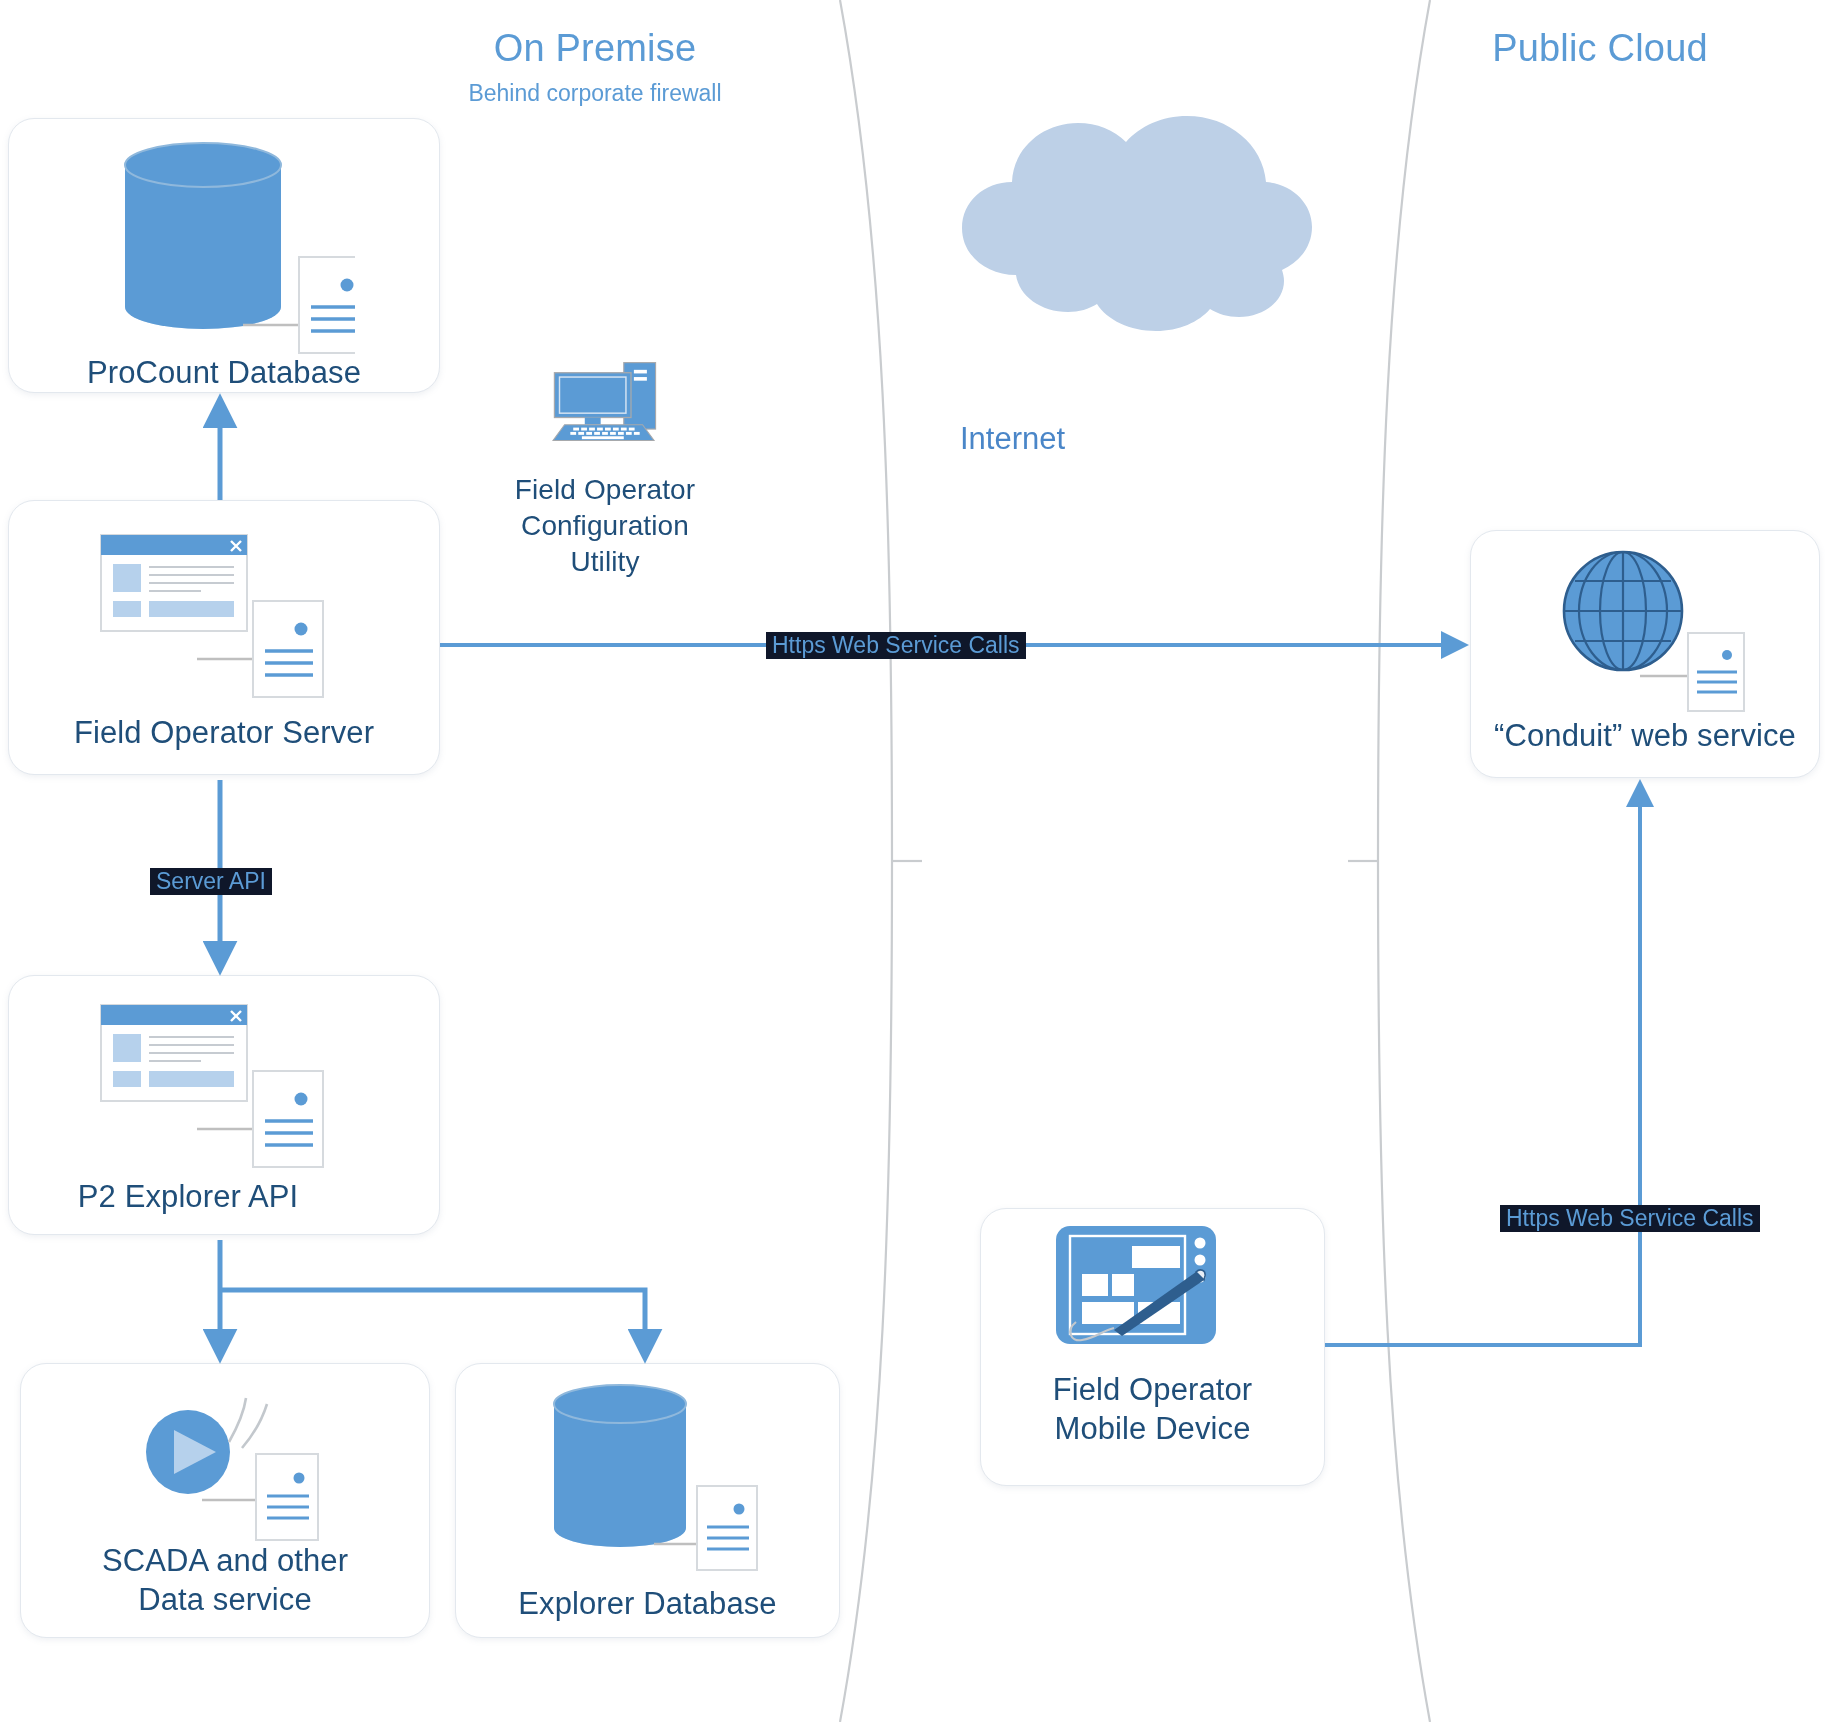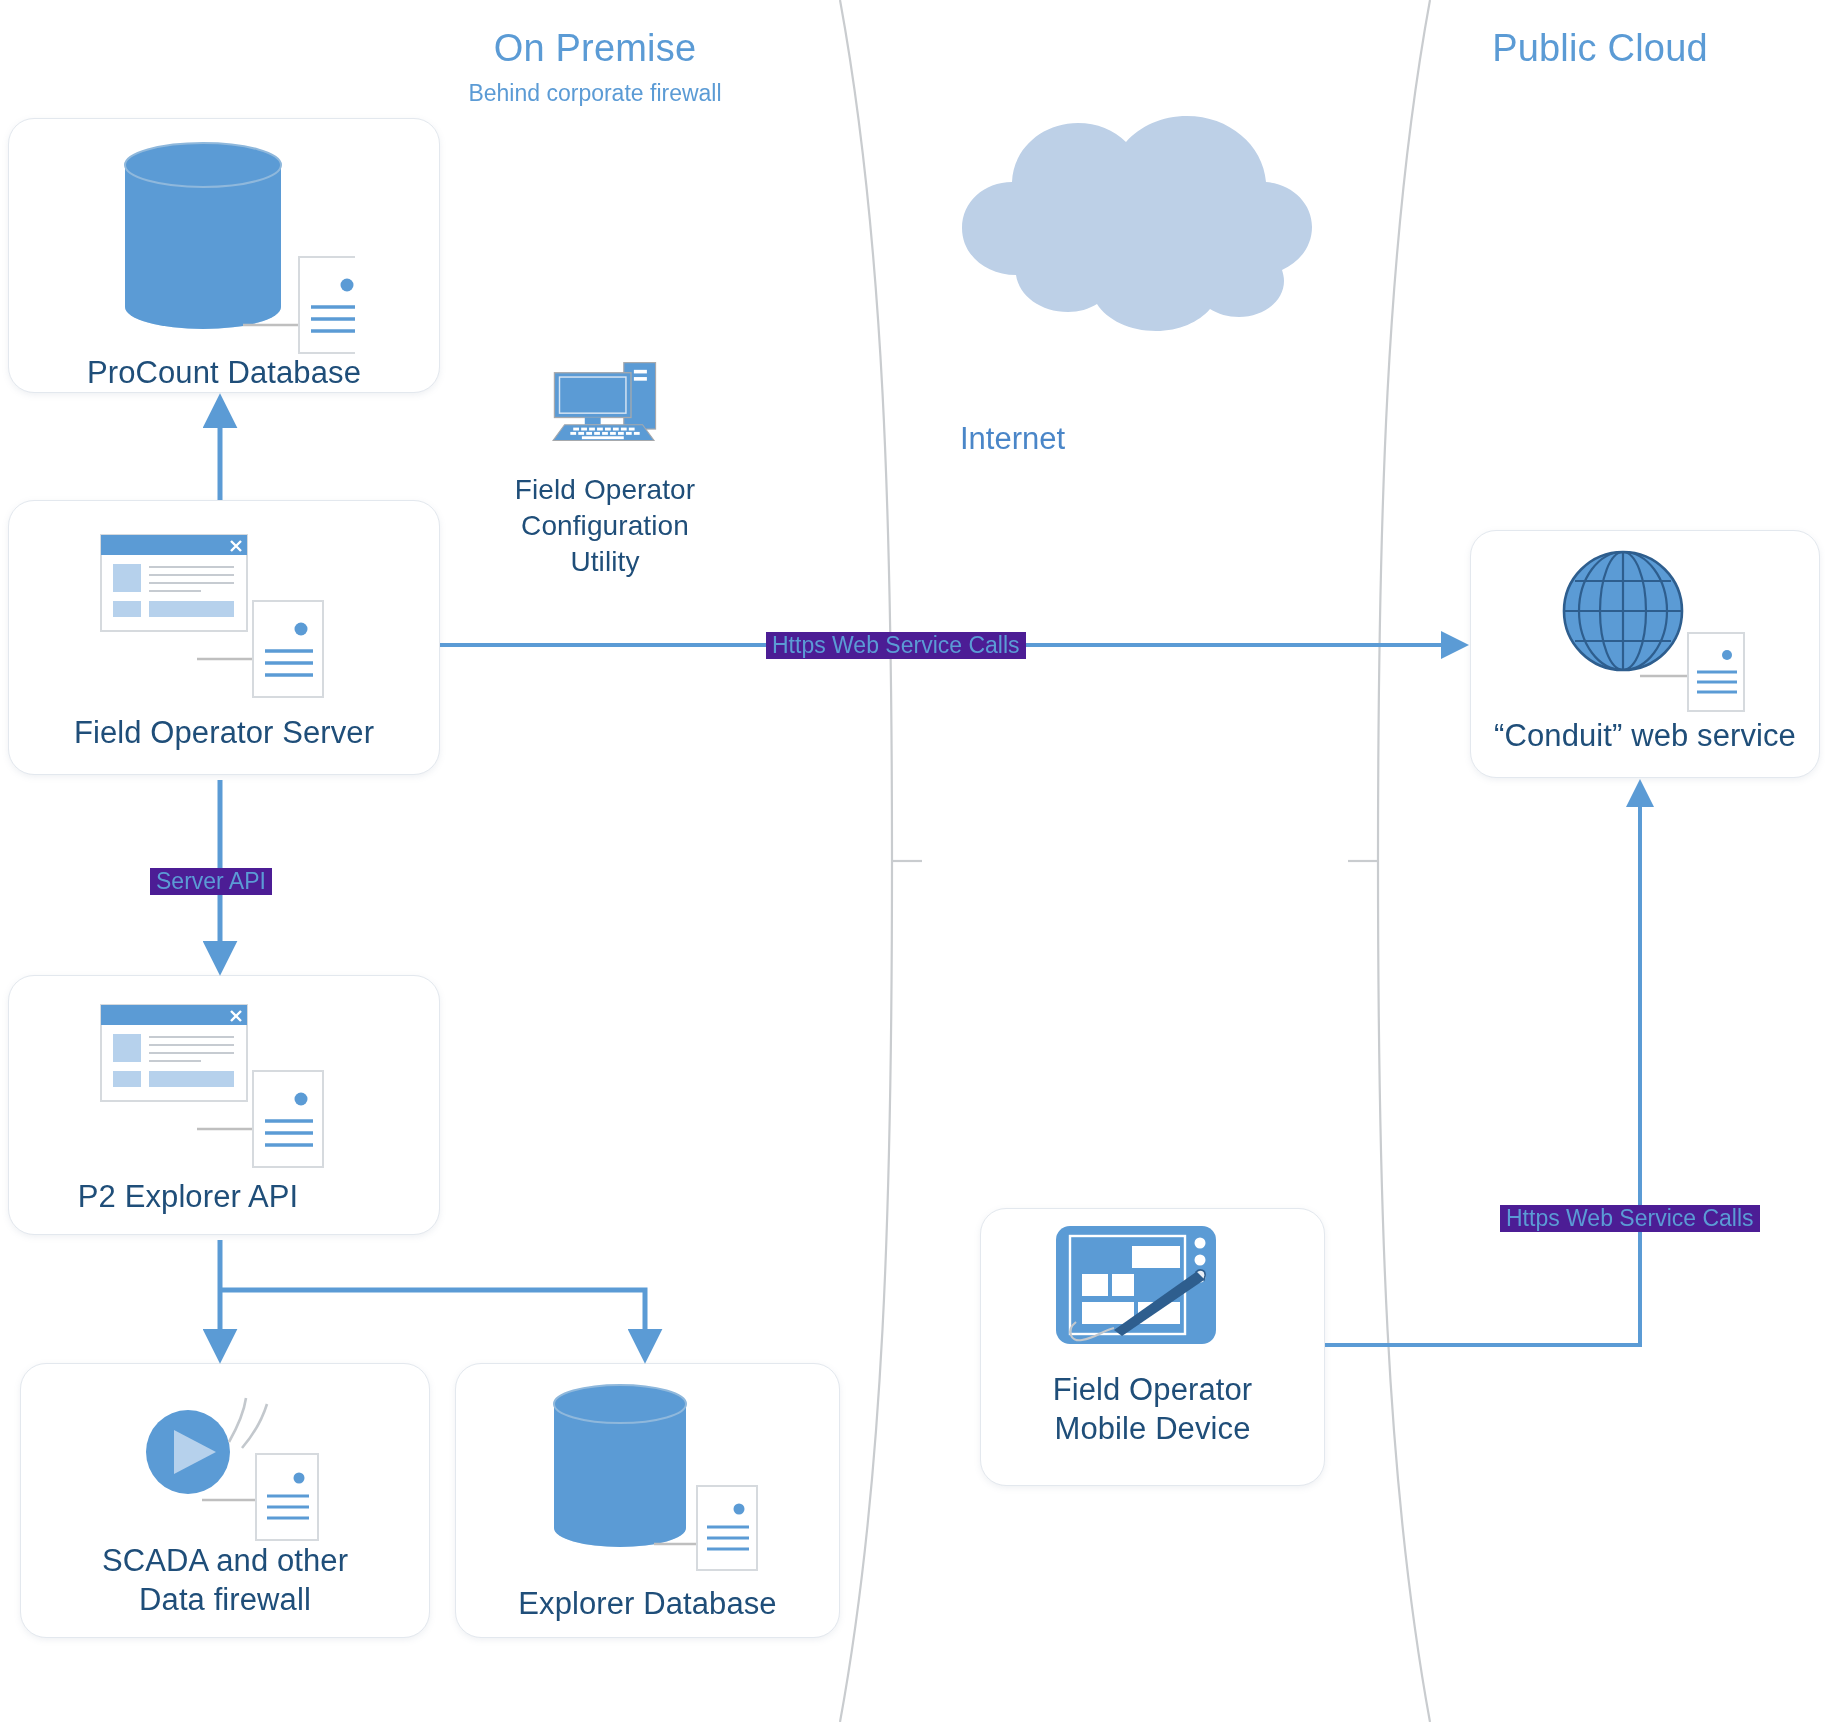--- a/index.html
+++ b/index.html
@@ -15,21 +15,21 @@
   .node{position:absolute;z-index:2;background:#ffffff;border:1px solid #e3e8ee;
         border-radius:26px;box-shadow:0 2px 6px rgba(120,140,165,.13);
         box-sizing:border-box;}
   .node-label{position:absolute;z-index:4;text-align:center;color:#1F4E79;
         font-size:31px;line-height:39px;letter-spacing:.1px;}
   .zone-title{position:absolute;z-index:4;color:#5B9BD5;font-size:38px;
         text-align:center;letter-spacing:.2px;}
   .zone-sub{position:absolute;z-index:4;color:#5B9BD5;font-size:23px;
         text-align:center;}
   .edge-label{position:absolute;z-index:5;color:#5B9BD5;font-size:23px;
-        text-align:center;background:#4c1d95;padding:0 6px;white-space:nowrap;}
+        text-align:center;background:#0f172a;padding:0 6px;white-space:nowrap;}
   .plain-label{position:absolute;z-index:4;color:#4A86C8;font-size:31px;
         }
   .icon{position:absolute;z-index:3;}
 </style>
 </head>
 <body>
 
 <div id="stage">
 
   <svg class="layer back" viewBox="0 0 1825 1722">
@@ -131,21 +131,21 @@
     <path d="M101 52 C110 36 116 22 118 8" fill="none" stroke="#C3C8CD" stroke-width="2.6"></path>
     <path d="M114 58 C126 44 134 30 139 14" fill="none" stroke="#C3C8CD" stroke-width="2.6"></path>
     <line x1="74" y1="110" x2="128" y2="110" stroke="#BFBFBF" stroke-width="2.4"></line>
     <rect x="128" y="64" width="62" height="86" fill="#ffffff" stroke="#D6DADE" stroke-width="2"></rect>
     <circle cx="171" cy="88" r="5.5" fill="#5B9BD5"></circle>
     <line x1="139" y1="106" x2="181" y2="106" stroke="#5B9BD5" stroke-width="3"></line>
     <line x1="139" y1="117" x2="181" y2="117" stroke="#5B9BD5" stroke-width="3"></line>
     <line x1="139" y1="128" x2="181" y2="128" stroke="#5B9BD5" stroke-width="3"></line>
   </svg>
   <div class="node-label" style="left:20px;top:1541px;width:410px;white-space:pre-line;">SCADA and other
-Data firewall</div>
+Data service</div>
 
   <div class="node" style="left:455px;top:1363px;width:385px;height:275px;"></div>
   <svg class="icon" style="left:530px;top:1378px;width:230px;height:200px;" viewBox="0 0 230 200">
     <ellipse cx="90" cy="150" rx="66" ry="19" fill="#4F93D1" opacity=".35"></ellipse>
     <path d="M24 26 h132 v124 a66 19 0 0 1 -132 0 Z" fill="#5B9BD5"></path>
     <ellipse cx="90" cy="26" rx="66" ry="19" fill="#5B9BD5" stroke="#8FB8DC" stroke-width="2"></ellipse>
     <line x1="124" y1="166" x2="168" y2="166" stroke="#BFBFBF" stroke-width="2.4"></line>
     <rect x="167" y="108" width="60" height="84" fill="#ffffff" stroke="#D6DADE" stroke-width="2"></rect>
     <circle cx="209" cy="131" r="5.5" fill="#5B9BD5"></circle>
     <line x1="177" y1="149" x2="219" y2="149" stroke="#5B9BD5" stroke-width="3"></line>

